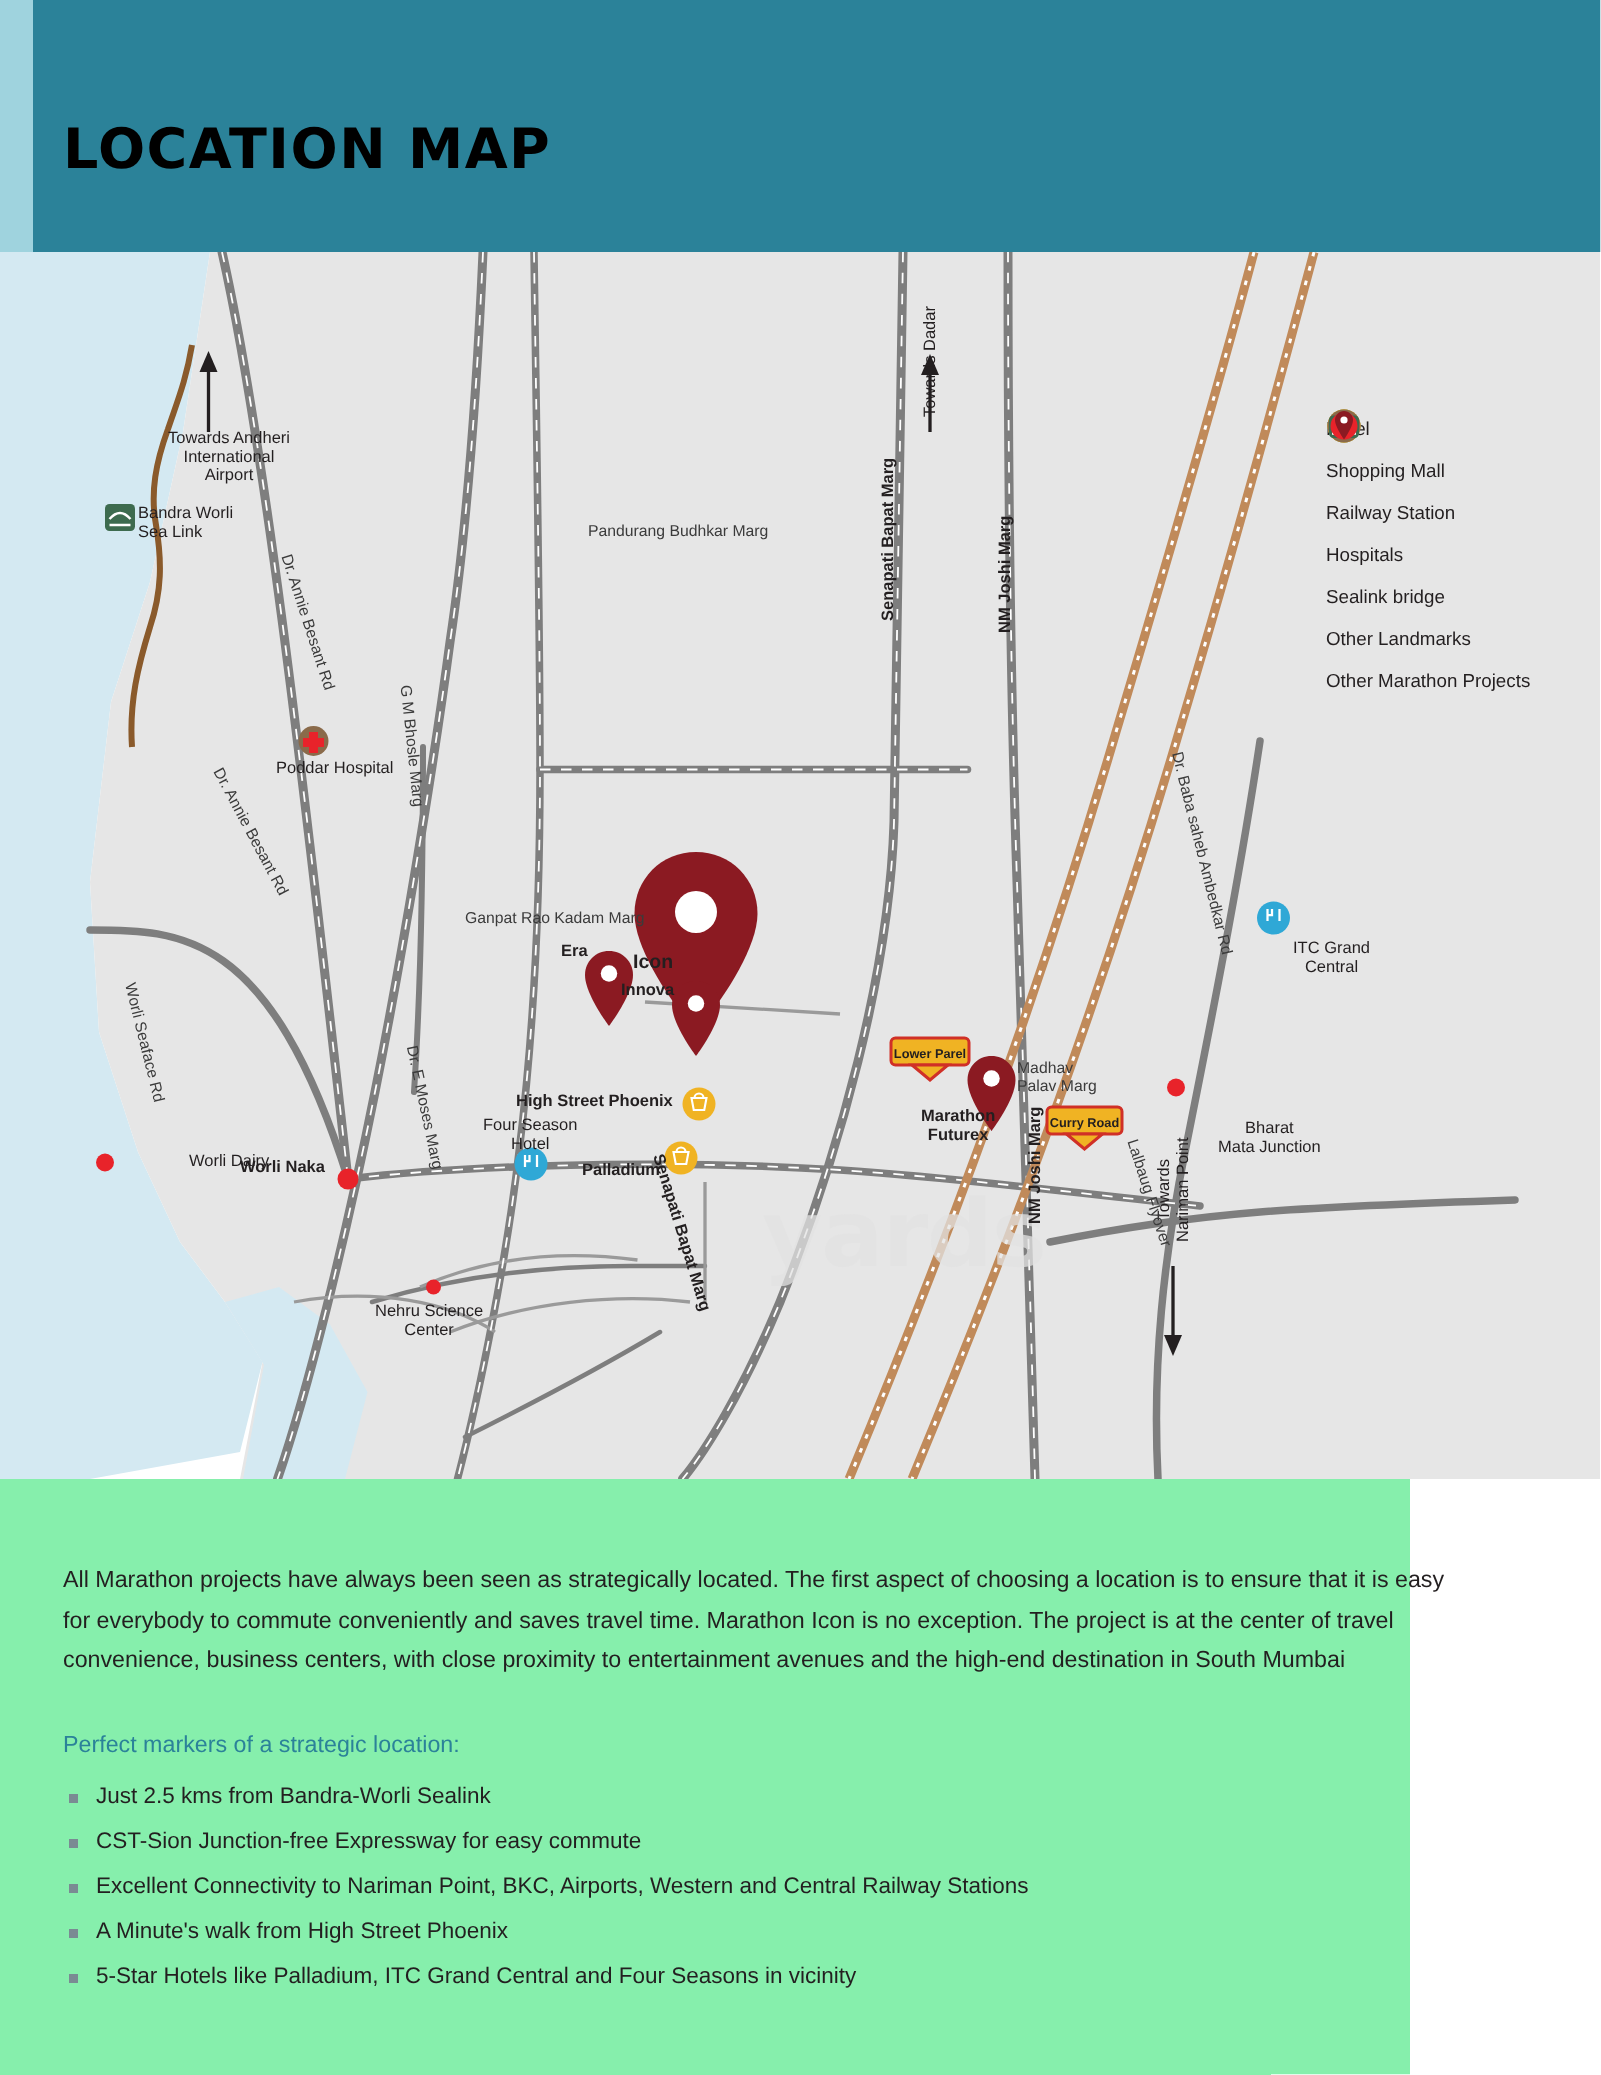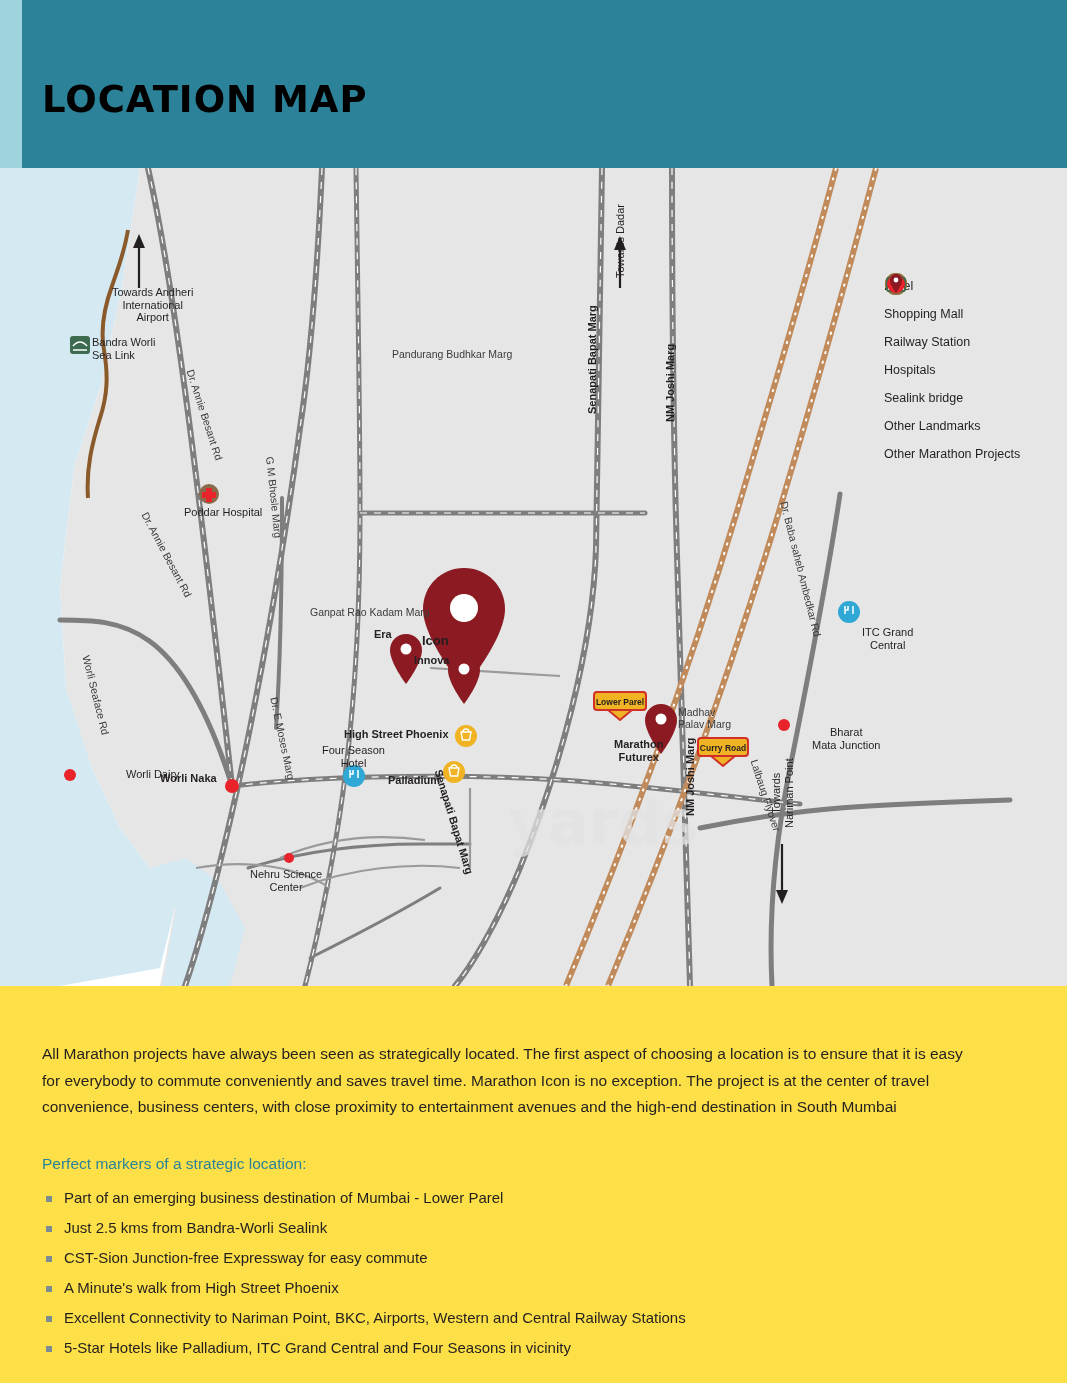--- a/index.html
+++ b/index.html
@@ -48,21 +48,21 @@
   .road.b{font-weight:bold;font-size:11px;color:#231f20;}
 
   
   .legend{position:absolute;left:884px;top:104px;}
   .legend .row{display:flex;align-items:center;height:28px;}
   .legend .ic{width:24px;height:24px;margin-right:9px;flex:0 0 24px;display:block;}
   .legend .tx{font-size:12.5px;color:#231f20;}
 
   
   .bottom{
-    position:absolute;left:0;top:986px;width:1067px;height:397px;background:#fde047;
+    position:absolute;left:0;top:986px;width:940px;height:397px;background:#86efac;
   }
   .bottom .inner{position:absolute;left:42px;top:55px;width:940px;}
   .intro{font-size:15.5px;line-height:1.72;color:#231f20;margin:0 0 34px 0;}
   .sub{font-size:15.5px;color:#2b8299;margin:0 0 16px 0;}
   ul.bullets{list-style:none;margin:0;padding:0;}
   ul.bullets li{
     position:relative;padding-left:22px;margin-bottom:13px;
     font-size:15px;color:#231f20;
   }
   ul.bullets li:before{
@@ -224,21 +224,21 @@
     <div class="lbl" style="left:82px;top:600px;margin-left:44px;">Worli Dairy</div>
     <div class="lbl b" style="left:160px;top:604px;">Worli Naka</div>
     <div class="lbl b" style="left:422px;top:466px;font-size:13px;">Icon</div>
     <div class="lbl b" style="left:374px;top:460px;">Era</div>
     <div class="lbl b" style="left:414px;top:486px;">Innova</div>
     <div class="lbl b" style="left:344px;top:560px;">High Street Phoenix</div>
     <div class="lbl c" style="left:322px;top:576px;">Four Season<br>Hotel</div>
     <div class="lbl b" style="left:388px;top:606px;">Palladium</div>
     <div class="lbl c" style="left:218px;top:700px;padding-left:32px;">Nehru Science<br>Center</div>
     <div class="lbl b c" style="left:614px;top:570px;">Marathon<br>Futurex</div>
-    <div class="lbl c" style="left:812px;top:558px;">Bharat<br>Mata Junction</div>
+    <div class="lbl c" style="left:812px;top:578px;">Bharat<br>Mata Junction</div>
     <div class="lbl c" style="left:818px;top:458px;margin-left:44px;">ITC Grand<br>Central</div>
 
     <div class="road" style="left:392px;top:180px;">Pandurang Budhkar Marg</div>
     <div class="road" style="left:196px;top:200px;transform:rotate(72deg);transform-origin:left top;">Dr. Annie Besant Rd</div>
     <div class="road" style="left:150px;top:342px;transform:rotate(62deg);transform-origin:left top;">Dr. Annie Besant Rd</div>
     <div class="road" style="left:276px;top:288px;transform:rotate(84deg);transform-origin:left top;">G M Bhosle Marg</div>
     <div class="road b" style="left:586px;top:246px;transform:rotate(-90deg);transform-origin:left top;">Senapati Bapat Marg</div>
     <div class="road b" style="left:664px;top:254px;transform:rotate(-90deg);transform-origin:left top;">NM Joshi Marg</div>
     <div class="road" style="left:790px;top:332px;transform:rotate(76deg);transform-origin:left top;">Dr. Baba saheb Ambedkar Rd</div>
     <div class="road" style="left:310px;top:438px;">Ganpat Rao Kadam Marg</div>
@@ -310,23 +310,22 @@
       </div>
 
     </div>
   </div>
 
   <div class="bottom">
     <div class="inner">
       <p class="intro">All Marathon projects have always been seen as strategically located. The first aspect of choosing a location is to ensure that it is easy for everybody to commute conveniently and saves travel time. Marathon Icon is no exception. The project is at the center of travel convenience, business centers, with close proximity to entertainment avenues and the high-end destination in South Mumbai</p>
       <p class="sub">Perfect markers of a strategic location:</p>
       <ul class="bullets">
-        <li>Part of an emerging business destination of Mumbai - Lower Parel</li>
         <li>Just 2.5 kms from Bandra-Worli Sealink</li>
         <li>CST-Sion Junction-free Expressway for easy commute</li>
+        <li>Excellent Connectivity to Nariman Point, BKC, Airports, Western and Central Railway Stations</li>
         <li>A Minute's walk from High Street Phoenix</li>
-        <li>Excellent Connectivity to Nariman Point, BKC, Airports, Western and Central Railway Stations</li>
         <li>5-Star Hotels like Palladium, ITC Grand Central and Four Seasons in vicinity</li>
       </ul>
     </div>
   </div>
 
 </div>
 
 </body></html>

